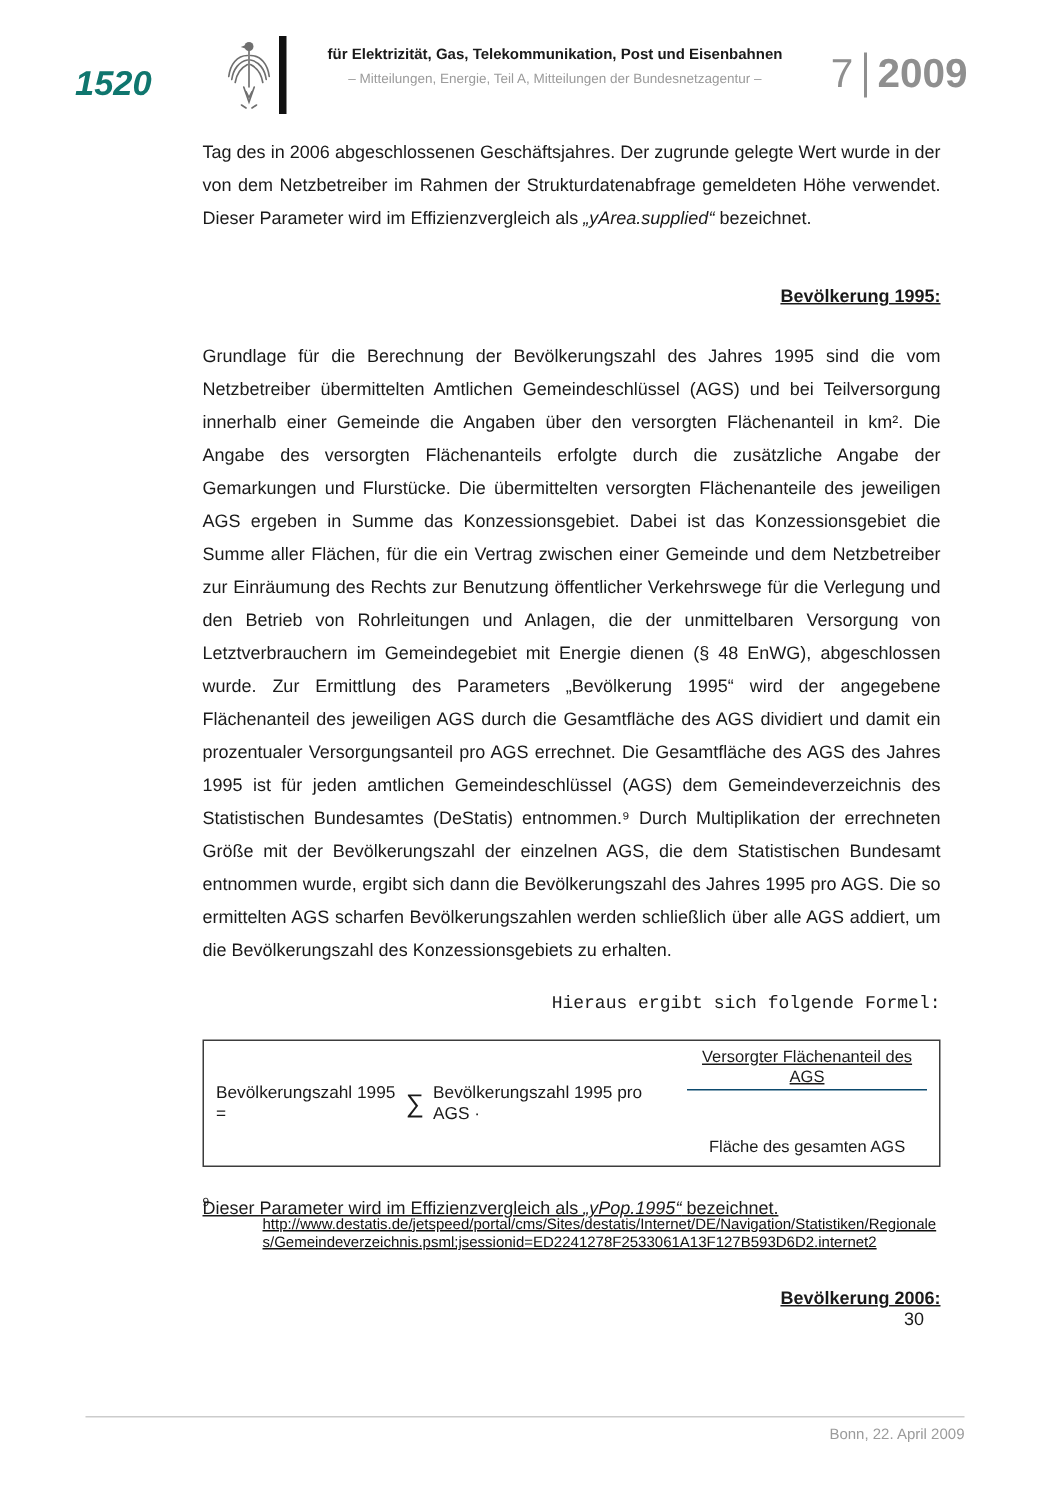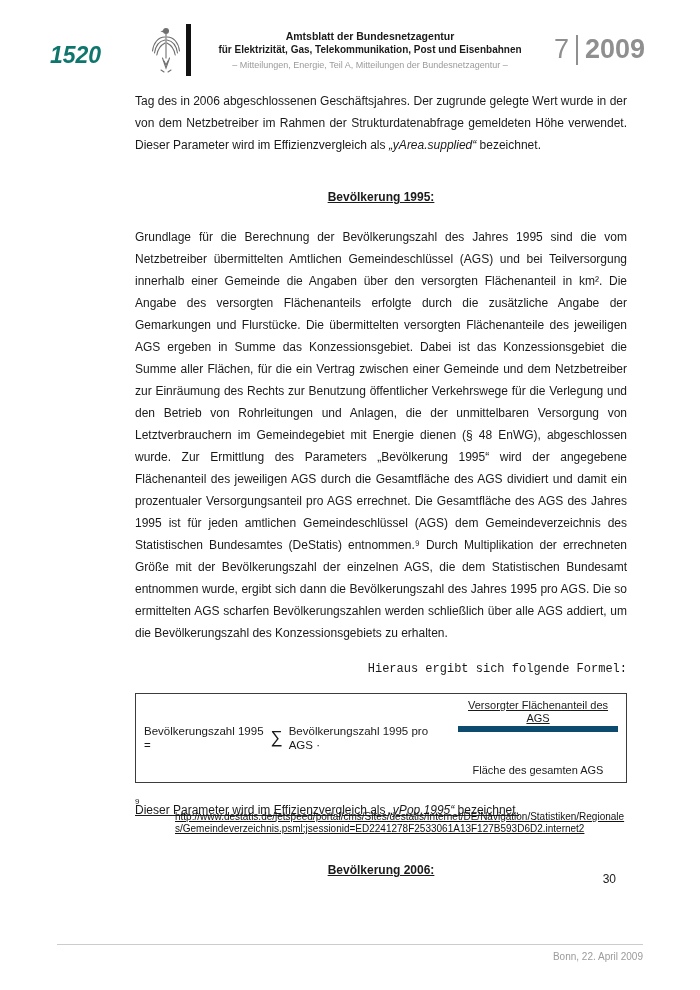--- a/index.html
+++ b/index.html
@@ -18,28 +18,28 @@
   .ht3{font-size:9px;color:#9b9b9b;line-height:14px;margin-top:2px;}
   .issue{position:absolute;right:55px;top:34px;display:flex;align-items:center;color:#8f8f8f;}
   .issue-no{font-size:27px;font-weight:normal;}
   .issue-bar{display:inline-block;width:2px;height:30px;background:#8f8f8f;margin:0 7px;}
   .issue-year{font-size:27px;font-weight:bold;}
   
   .content{position:absolute;left:135px;top:90px;width:492px;font-size:12px;line-height:22px;text-align:justify;}
   .content p{margin:0;}
   .para2{margin-top:18px !important;}
   .term{font-style:italic;}
-  h2.doc-heading{font-size:12px;margin:0;font-weight:bold;text-decoration:underline;text-align:center;}
+  h2.doc-heading{font-size:12px;margin:0;font-weight:bold;text-decoration:underline;text-align:right;}
   .h1-space{margin-top:30px !important;}
   .h2-space{margin-top:38px !important;}
   .formula-intro{margin-top:14px !important;text-align:right;font-family:Liberation Mono, monospace;}
   .formula-box{margin-top:13px;border:1px solid #3c3c3c;padding:5px 8px;display:flex;align-items:center;gap:4px;font-size:11.5px;line-height:14px;text-align:left;}
   .sum-symbol{font-size:17px;margin:0 2px;}
   .frac{display:inline-flex;flex-direction:column;text-align:center;font-size:11px;line-height:13px;margin-left:4px;}
-  .frac .num{border-bottom:6px solid #0c4a6e;padding:0 3px 1px;text-decoration:underline;}
+  .frac .num{border-bottom:1px solid #0c4a6e;padding:0 3px 1px;text-decoration:underline;}
   .frac .den{padding-top:1px;margin-top:31px;}
   .para3{margin-top:16px !important;text-align:left;text-decoration:underline;}
   
   .footnote{position:absolute;left:135px;top:798px;width:492px;display:flex;font-size:10px;line-height:12.5px;text-align:left;}
   .fn-marker{width:40px;font-size:8px;vertical-align:super;position:relative;top:-2px;}
   .fn-body{flex:1;}
   .fn-link{color:#111;text-decoration:underline;word-break:break-all;cursor:pointer;}
   
   .page-num-bottom{position:absolute;right:84px;top:872px;font-size:12px;margin-left:35px;}
   .footer-line{position:absolute;left:57px;right:57px;top:944px;height:1px;background:#cccccc;}
@@ -66,21 +66,20 @@
         <path d="M17 19 C21 21 24.2 25 25.2 31"></path>
         <path d="M12.5 34 L16 44 L19.5 34"></path>
         <path d="M14 37 L16 41 L18 37"></path>
         <path d="M11 46 L14 48 M21 46 L18 48"></path>
       </g>
     </svg>
     <div class="logo-bar"></div>
   </div>
 
   <div class="header-text">
-    <div class="ht1">Amtsblatt der Bundesnetzagentur</div>
     <div class="ht2">für Elektrizität, Gas, Telekommunikation, Post und Eisenbahnen</div>
     <div class="ht3">– Mitteilungen, Energie, Teil A, Mitteilungen der Bundesnetzagentur –</div>
   </div>
 
   <div class="issue">
     <span class="issue-no">7</span>
     <span class="issue-bar"></span>
     <span class="issue-year">2009</span>
   </div>
 

